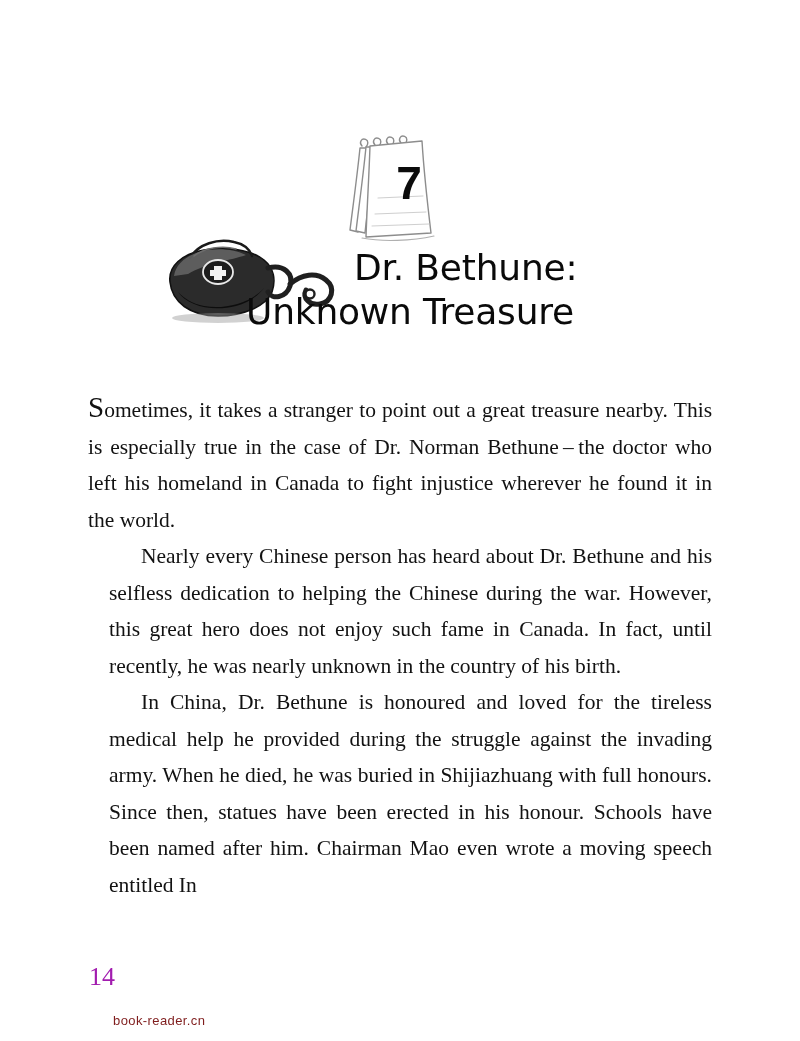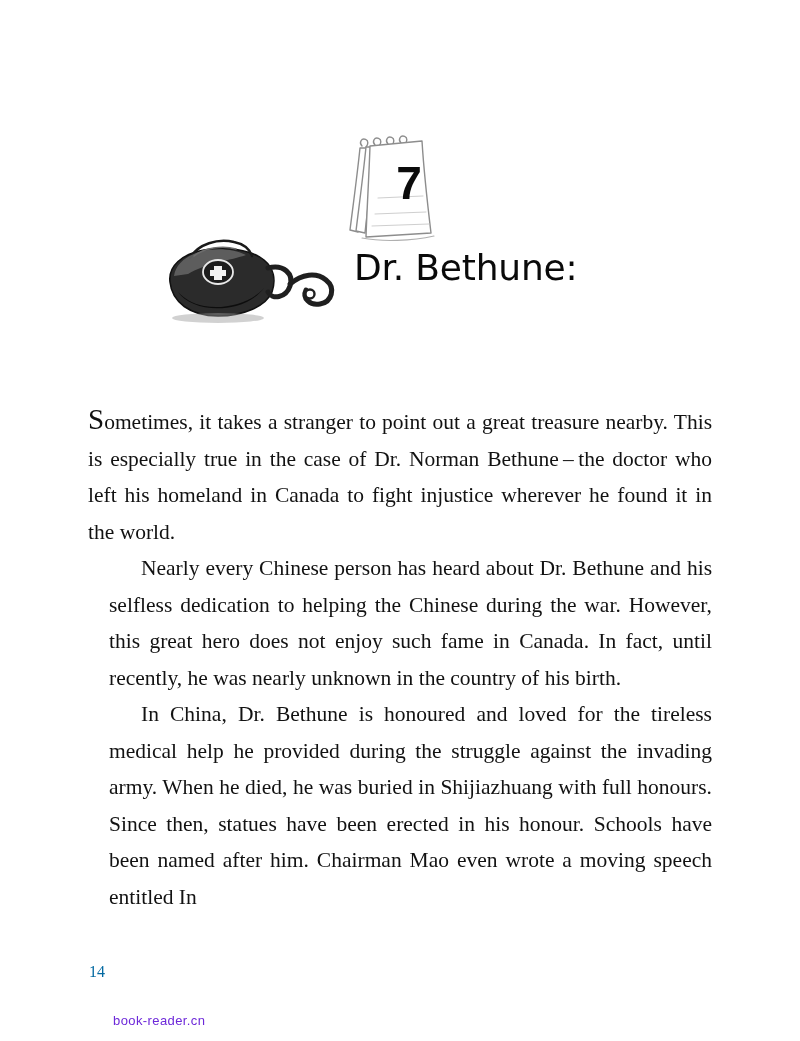--- a/index.html
+++ b/index.html
@@ -76,21 +76,21 @@
     letter-spacing: -0.2px;
     white-space: nowrap;
   }
   #title-line-1 { margin-left: 354px; }
   #title-line-2 { margin-left: 246px; }
 
   
   #body-text {
     position: absolute;
     left: 88px;
-    top: 404px;
+    top: 392px;
     width: 624px;
   }
   .para {
     margin: 0;
     text-align: justify;
     text-justify: inter-word;
     font-size: 21.5px;
     line-height: 36.5px;
     color: #121212;
     -webkit-hyphens: none;
@@ -102,31 +102,31 @@
     font-size: 29px;
     line-height: 0;
   }
   .italic { }
 
   
   #page-number {
     position: absolute;
     left: 89px;
     top: 964px;
-    font-size: 16px;
-    color: #0369a1;
+    font-size: 26px;
+    color: #a21caf;
     line-height: 1;
   }
   #watermark {
     position: absolute;
     left: 113px;
     top: 1014px;
     font-family: "Liberation Sans", "DejaVu Sans", sans-serif;
     font-size: 13px;
-    color: #6d28d9;
+    color: #7f1d1d;
     letter-spacing: 0.4px;
     line-height: 1;
     user-select: none;
   }
 </style>
 </head>
 <body>
 
 <div id="page">
 
@@ -178,20 +178,21 @@
         <path d="M130 48 C142 38 156 36 166 44 C176 52 172 66 160 68
                  C150 70 142 62 146 54" fill="none" stroke="#1f1f1f" stroke-width="5" stroke-linecap="round"></path>
         <circle cx="150" cy="58" r="4.5" fill="#ffffff" stroke="#1f1f1f" stroke-width="2.4"></circle>
 
         <ellipse cx="58" cy="82" rx="46" ry="5" fill="#9a9a9a" opacity="0.45"></ellipse>
       </svg>
     </div>
 
     <div id="chapter-title">
       <div id="title-line-1" class="title-line">Dr. Bethune:</div>
+      <div id="title-line-2" class="title-line">Unknown Treasure</div>
     </div>
   </div>
 
   <div id="body-text">
 
     <p class="para" id="para-1"><span class="initial-cap">S</span><span>ometimes, it takes a stranger to point out a great treasure nearby. This is especially true in the case of Dr. Norman Bethune – the doctor who left his homeland in Canada to fight injustice wherever he found it in the world.</span></p>
 
     <p class="para indented" id="para-2"><span>Nearly every Chinese person has heard about Dr. Bethune and his selfless dedication to helping the Chinese during the war. However, this great hero does not enjoy such fame in Canada. In fact, until recently, he was nearly unknown in the country of his birth.</span></p>
 
     <p class="para indented" id="para-3"><span>In China, Dr. Bethune is honoured and loved for the tireless medical help he provided during the struggle against the invading army. When he died, he was buried in Shijiazhuang with full honours. Since then, statues have been erected in his honour. Schools have been named after him. Chairman Mao even wrote a moving speech entitled </span><span class="italic">In</span></p>

